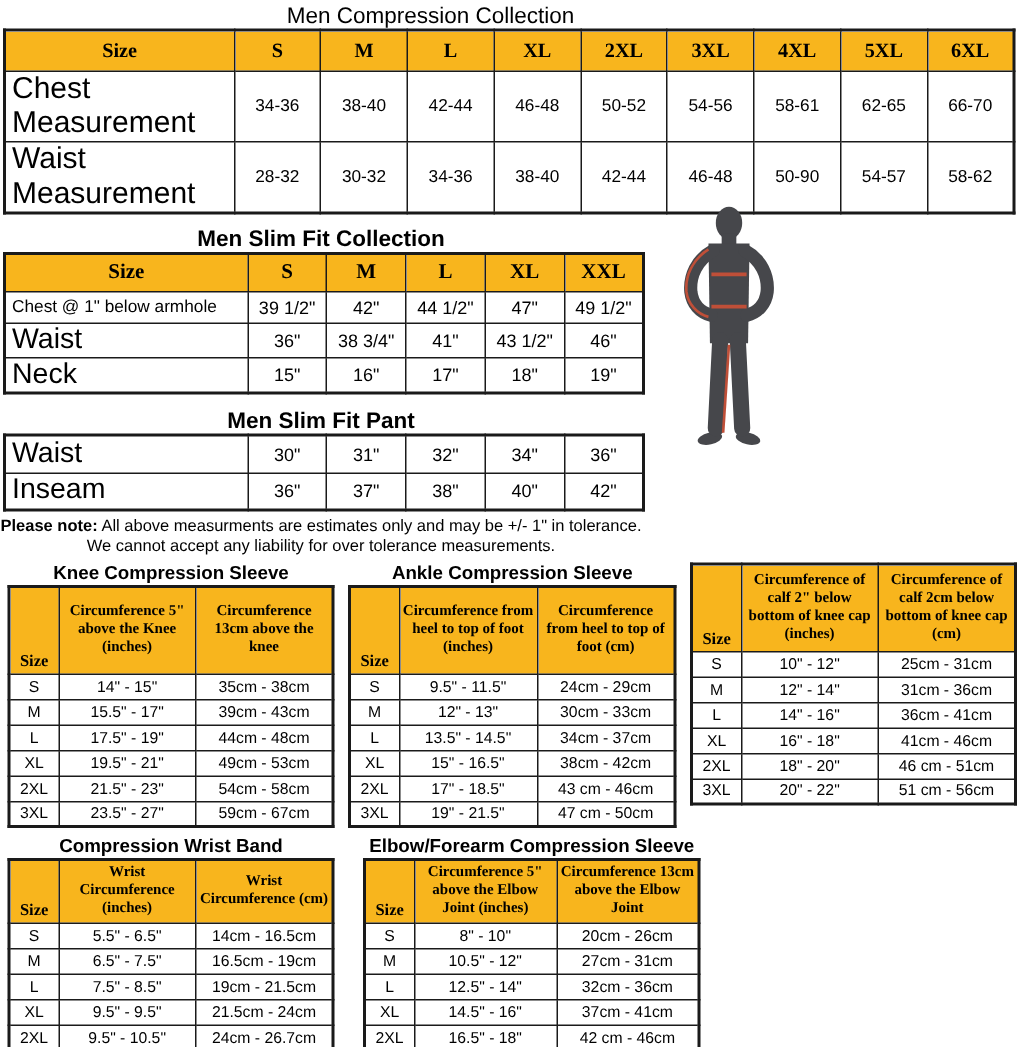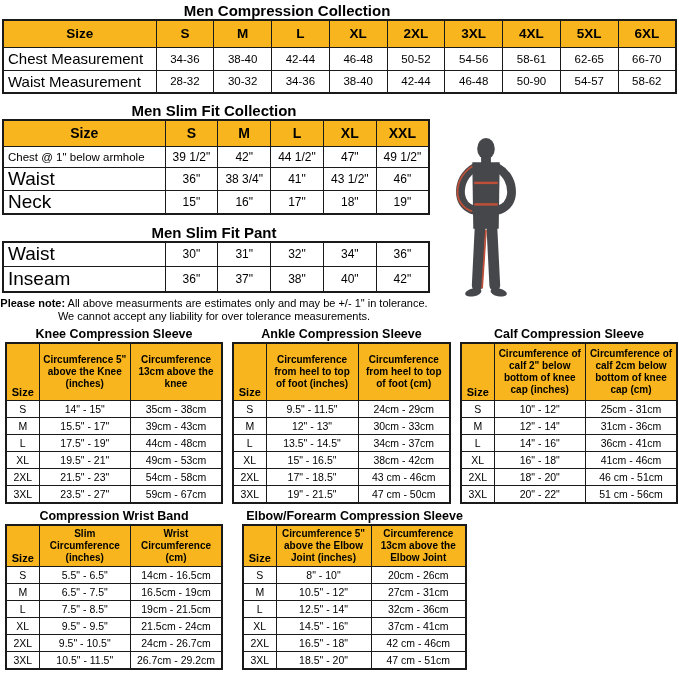--- a/index.html
+++ b/index.html
@@ -8,48 +8,48 @@
     width: 679px; height: 698px;
     position: relative; overflow: hidden;
     font-family: "Liberation Sans", sans-serif;
     color: var(--text, #000);
   }
   h1, h2, h3 { font-family: "Liberation Sans", sans-serif; }
 
   
   .t-main {
     width: 574px; text-align: center;
-    font-size: 15px; font-weight: bold; line-height: 17px;
+    font-size: 15px; font-weight: normal; line-height: 17px;
     margin-top: 2px;
   }
   .t-sub {
     width: 428px; text-align: center;
     font-size: 15px; font-weight: bold; line-height: 17px;
   }
   .t-sub.first { margin-top: 8px; }
   .t-sub.second { margin-top: 9px; }
   .t-small {
     text-align: center;
     font-size: 12.5px; font-weight: bold; line-height: 15px;
     white-space: nowrap;
   }
 
   
   table { border-collapse: collapse; table-layout: fixed; border: 2px solid var(--border, #000); }
   th, td { border: 1.5px solid var(--border, #000); overflow: hidden; }
-  thead th { background: var(--header_bg, #F9B517); font-weight: bold; }
+  thead th { background: var(--header_bg, #F9B517); font-weight: bold; font-family: Liberation Serif, serif; }
 
   
   .tbl-1 { width: 675px; margin-left: 2px; }
   .tbl-1 col.c-lab { width: 153px; }
   .tbl-1 thead tr { height: 27px; }
   .tbl-1 thead th { font-size: 13.5px; text-align: center; }
   .tbl-1 tbody tr { height: 23px; }
   .tbl-1 tbody td { font-size: 11.5px; text-align: center; }
-  .tbl-1 tbody td:first-child { font-size: 15px; text-align: left; padding-left: 4px; }
+  .tbl-1 tbody td:first-child { font-size: 20px; text-align: left; padding-left: 4px; }
 
   
   .tbl-2, .tbl-3 { width: 428px; margin-left: 2px; }
   .tbl-2 col.c-lab, .tbl-3 col.c-lab { width: 162px; }
   .tbl-2 thead tr { height: 26px; }
   .tbl-2 thead th { font-size: 14px; text-align: center; }
   .tbl-2 tbody tr { height: 21px; }
   .tbl-2 tbody td, .tbl-3 tbody td { font-size: 12px; text-align: center; }
   .tbl-2 tbody td:first-child, .tbl-3 tbody td:first-child {
     font-size: 19px; text-align: left; padding-left: 4px;
@@ -326,21 +326,20 @@
           </tr>
           <tr>
             <td>3XL</td>
             <td>19" - 21.5"</td>
             <td>47 cm - 50cm</td>
           </tr>
         </tbody>
     </table>
   </div>
   <div class="mini w-calf">
-    <h3 class="t-small">Calf Compression Sleeve</h3>
     <table>
       <colgroup>
           <col class="c-sz">
           <col>
           <col>
         </colgroup>
       <thead>
         <tr>
           <th class="sz-hd">Size</th>
           <th>Circumference of calf 2" below bottom of knee cap (inches)</th>
@@ -388,21 +387,21 @@
     <h3 class="t-small">Compression Wrist Band</h3>
     <table>
       <colgroup>
           <col class="c-sz">
           <col>
           <col>
         </colgroup>
       <thead>
         <tr>
           <th class="sz-hd">Size</th>
-          <th>Slim Circumference (inches)</th>
+          <th>Wrist Circumference (inches)</th>
           <th>Wrist Circumference (cm)</th>
         </tr>
       </thead>
       <tbody>
           <tr>
             <td>S</td>
             <td>5.5" - 6.5"</td>
             <td>14cm - 16.5cm</td>
           </tr>
           <tr>

